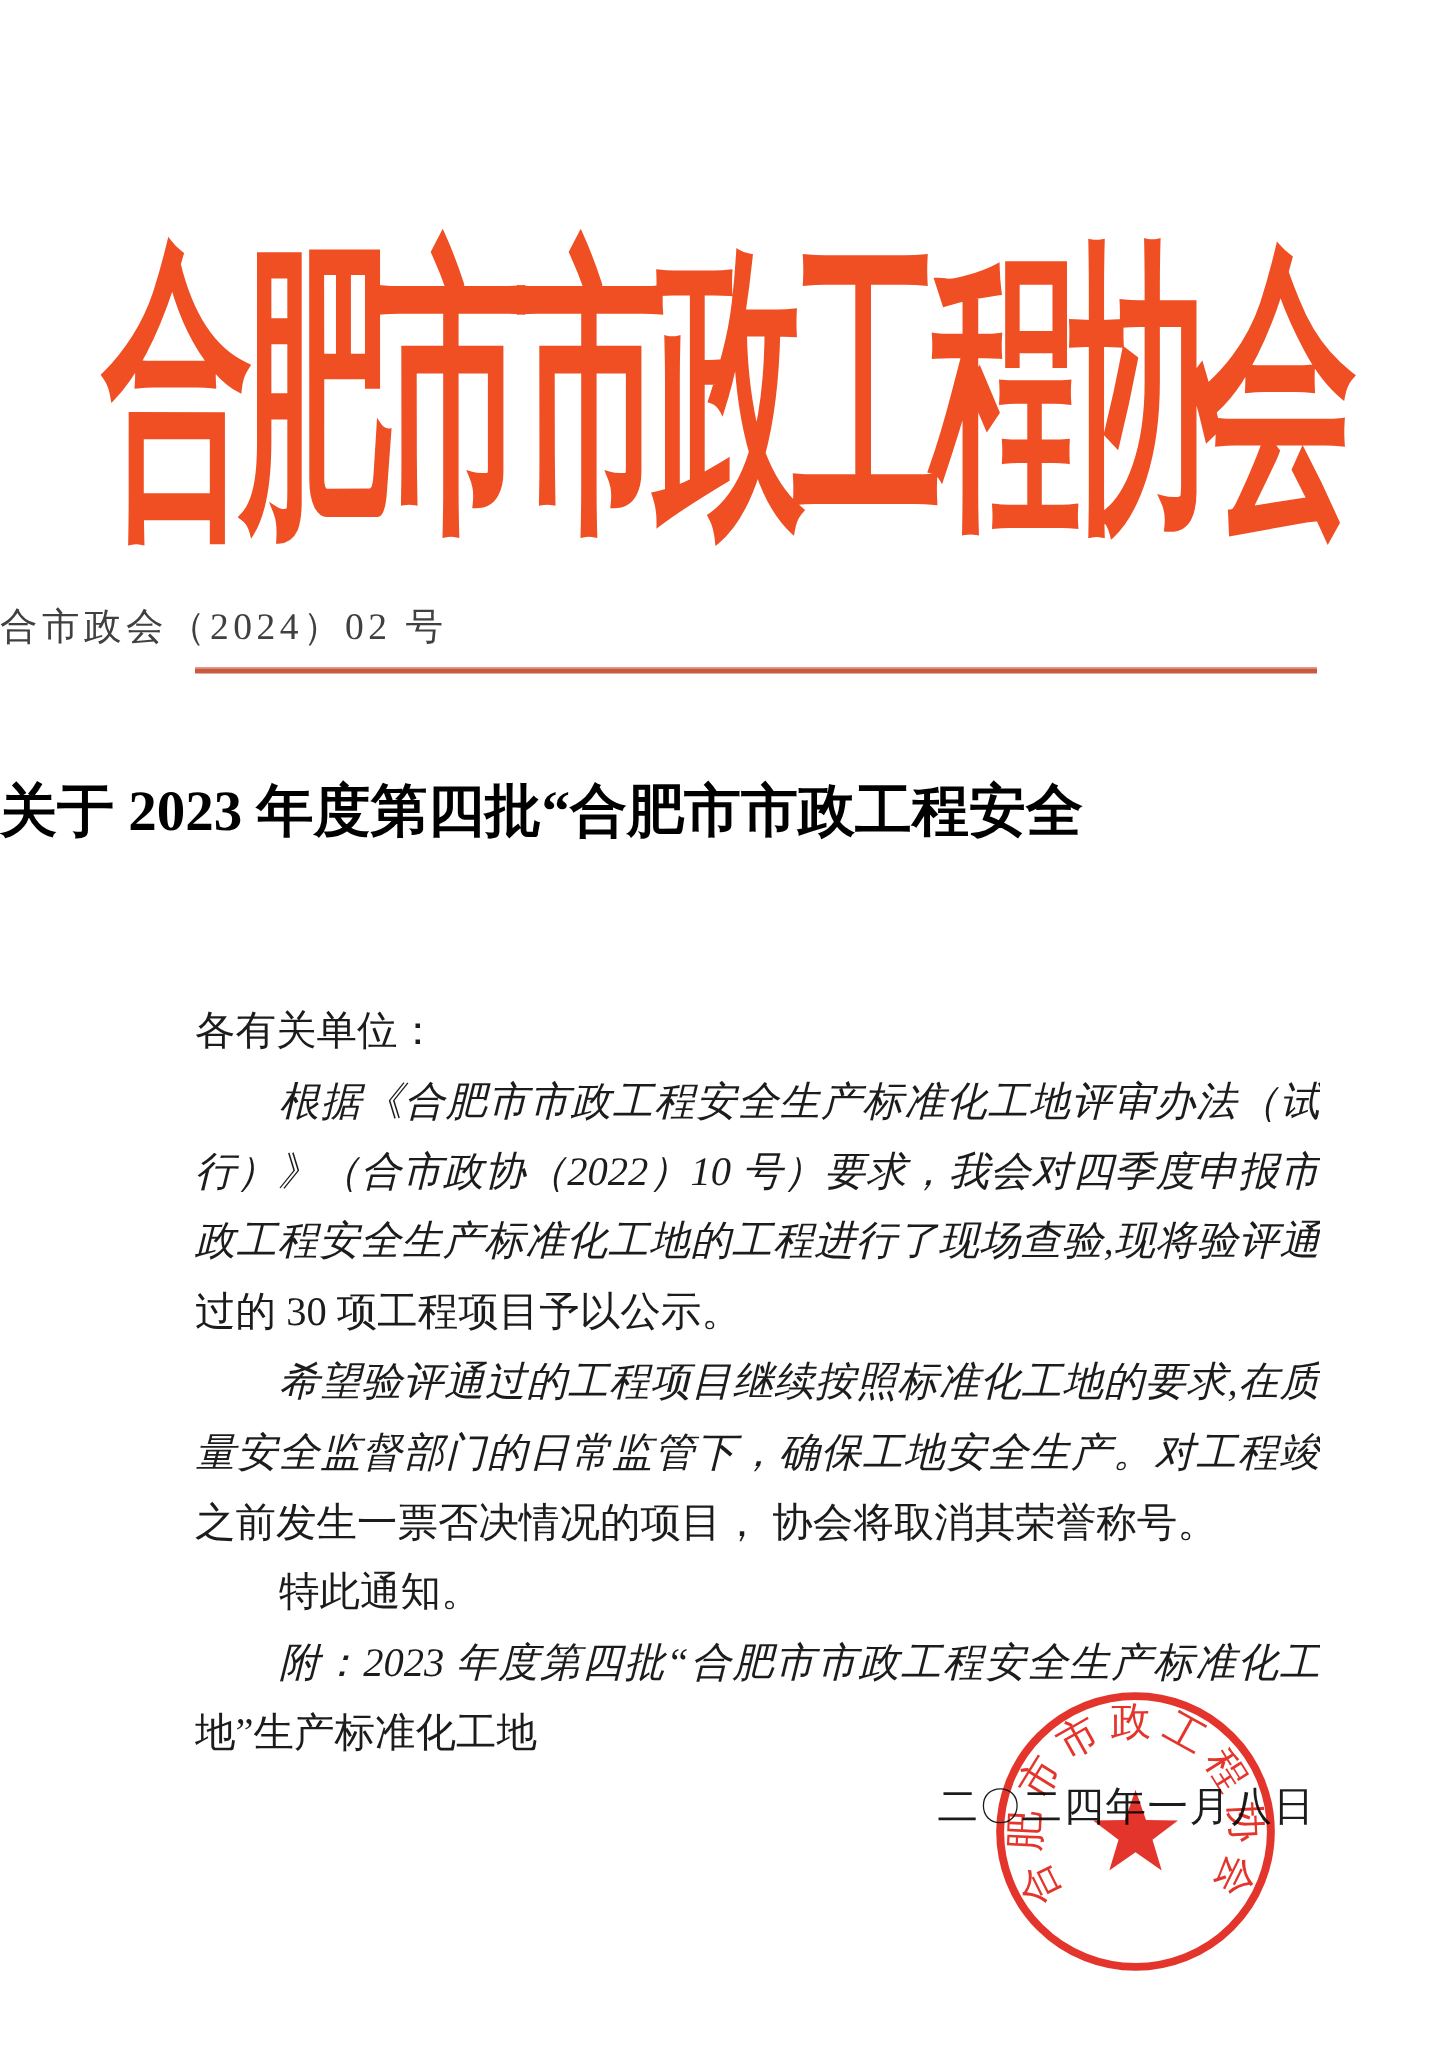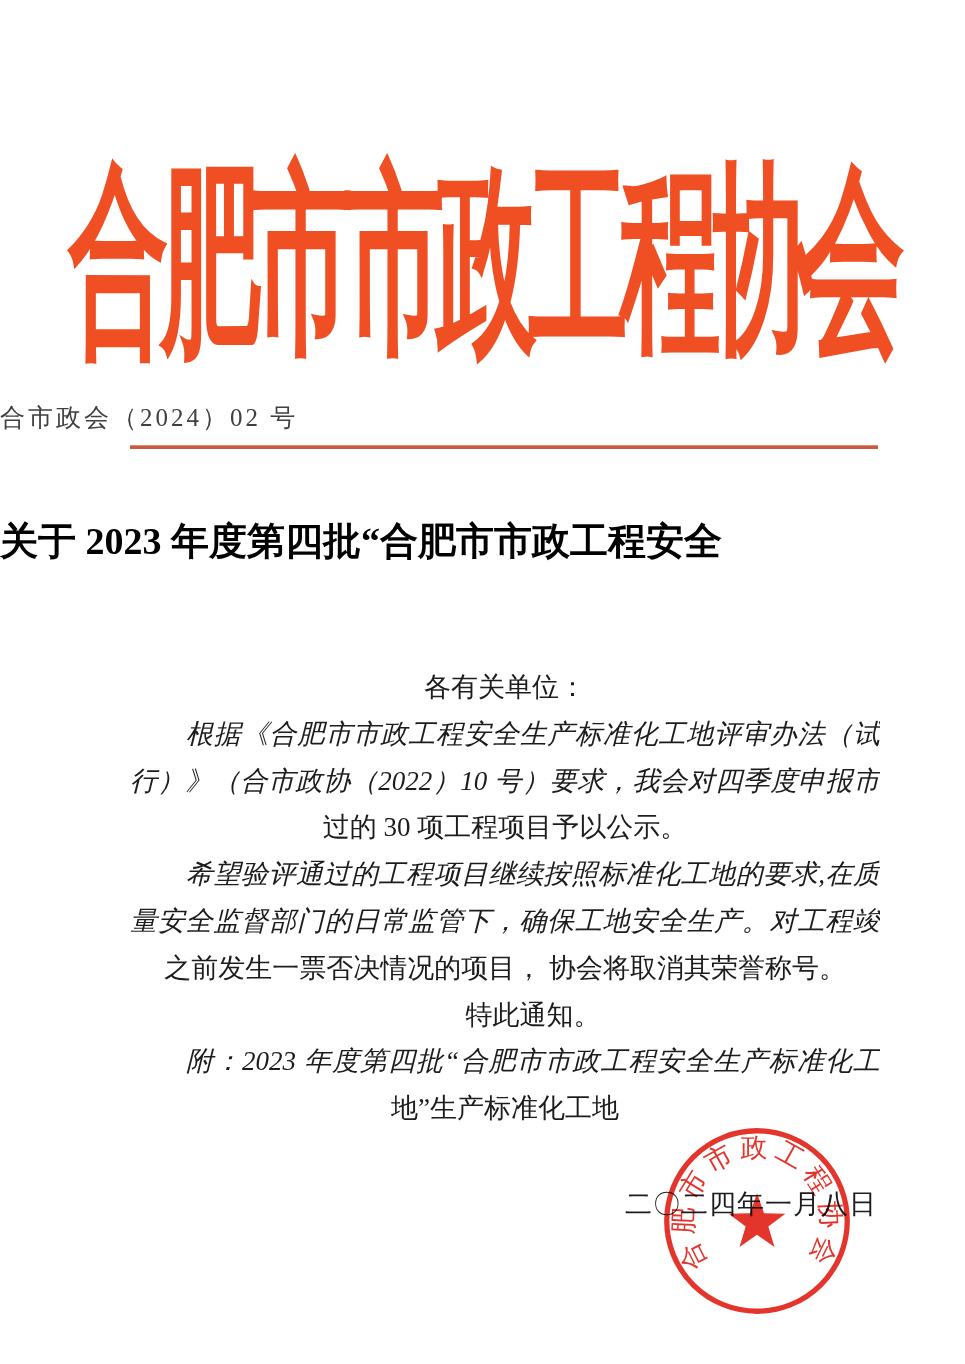--- a/index.html
+++ b/index.html
@@ -75,21 +75,21 @@
   
   .body-text {
     position: absolute;
     top: 664px;
     left: 130px;
     width: 750px;
     font-size: 27px;
     line-height: 46.8px;
     color: #1c1c1c;
   }
-  .body-text .line { white-space: nowrap; text-align: center; }
+  .body-text .line { white-space: nowrap; }
   .body-text .j {
     white-space: normal;
     text-align: justify;
     text-align-last: justify;
     overflow: hidden;
     height: 46.8px;
     font-style: italic;
   }
   .body-text .ind { text-indent: 56px; }
   
@@ -134,20 +134,21 @@
   <div class="red-rule"></div>
 
   <div class="notice-title">
     <div>关于 2023 年度第四批“合肥市市政工程安全</div>
   </div>
 
   <div class="body-text">
     <div class="line">各有关单位：</div>
     <div class="line j ind">根据《合肥市市政工程安全生产标准化工地评审办法（试</div>
     <div class="line j">行）》（合市政协（2022）10 号）要求，我会对四季度申报市</div>
+    <div class="line j">政工程安全生产标准化工地的工程进行了现场查验,现将验评通</div>
     <div class="line">过的 30 项工程项目予以公示。</div>
     <div class="line j ind">希望验评通过的工程项目继续按照标准化工地的要求,在质</div>
     <div class="line j">量安全监督部门的日常监管下，确保工地安全生产。对工程竣工</div>
     <div class="line">之前发生一票否决情况的项目， 协会将取消其荣誉称号。</div>
     <div class="line ind">特此通知。</div>
     <div class="line j ind">附：2023 年度第四批“合肥市市政工程安全生产标准化工</div>
     <div class="line">地”生产标准化工地</div>
   </div>
 
   <div class="issue-date">二〇二四年一月八日</div>

